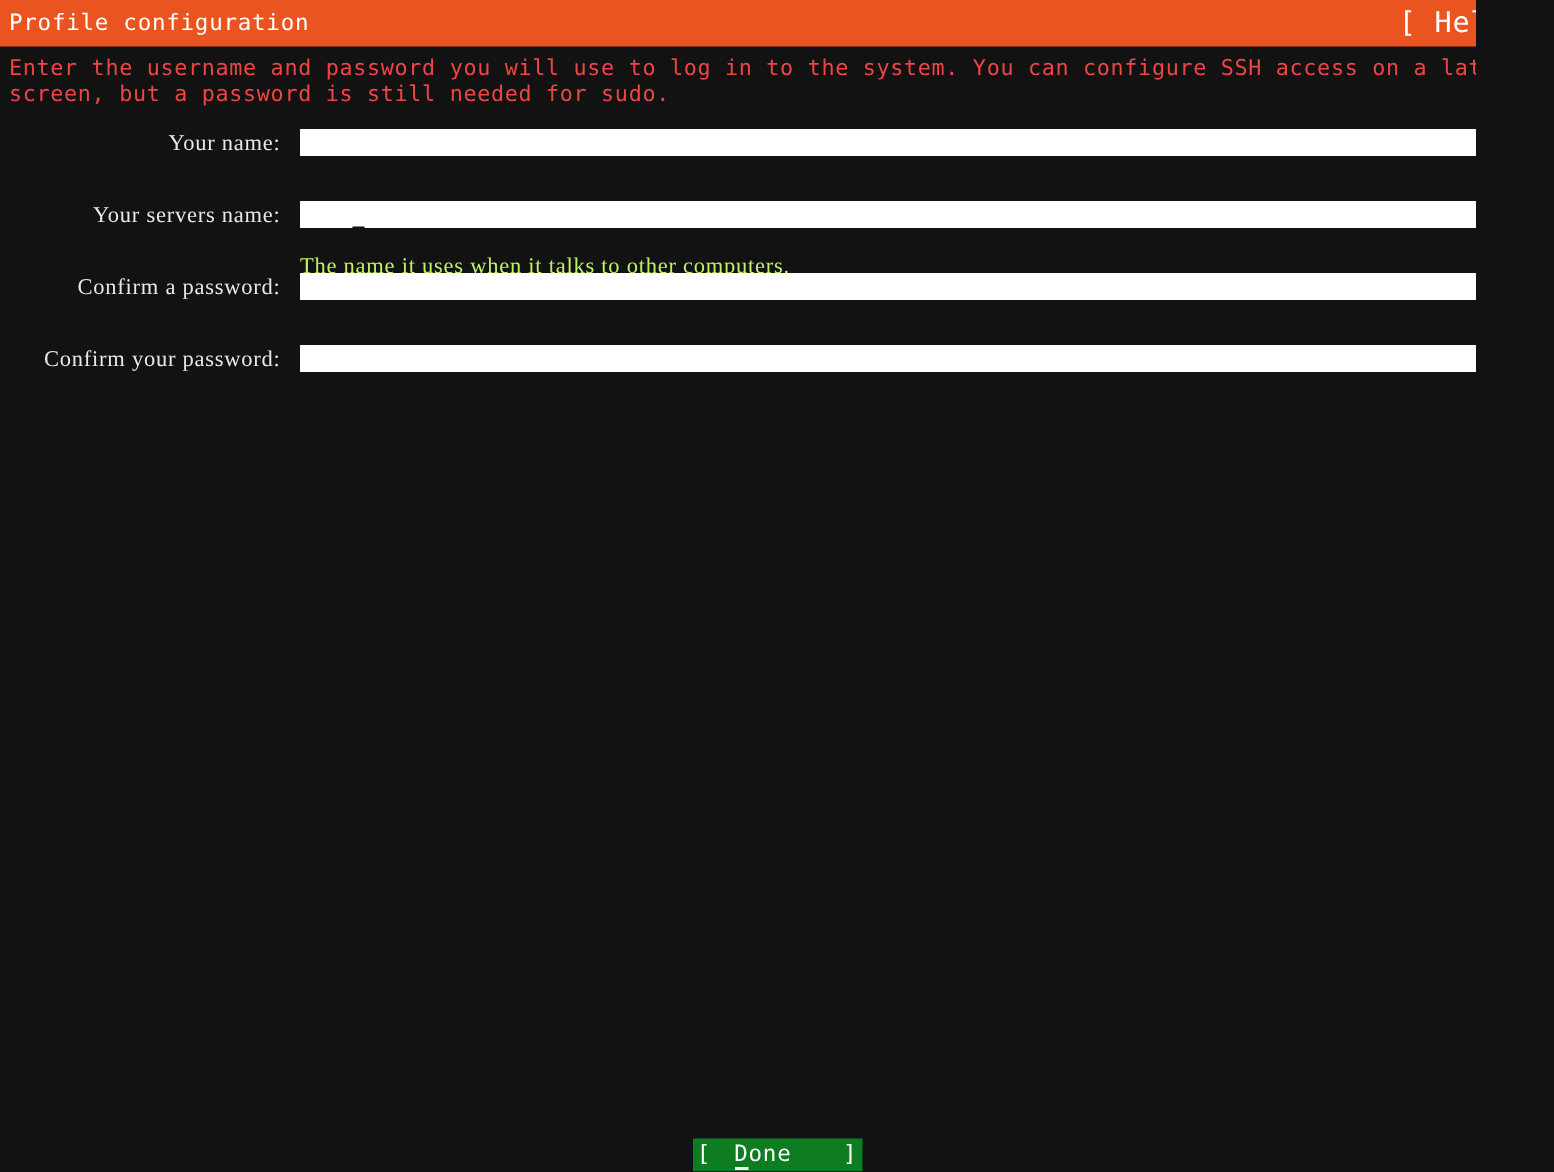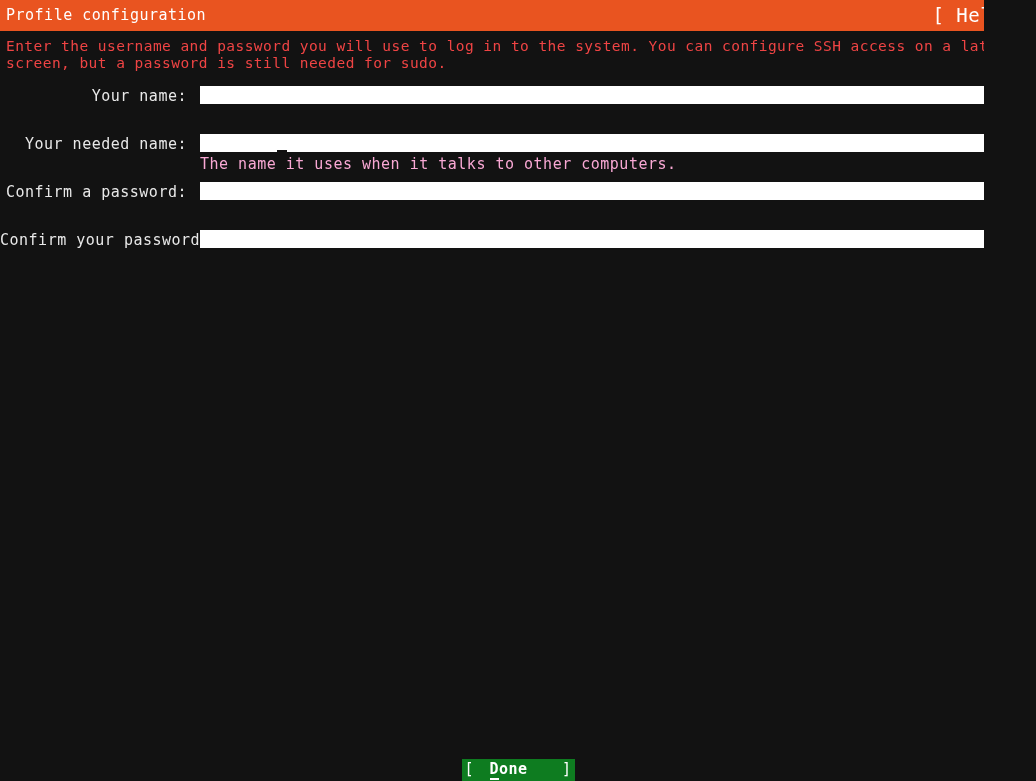--- a/index.html
+++ b/index.html
@@ -59,20 +59,21 @@
 
   
   .form {
     position: absolute;
     left: 0; top: 86px;
     width: 1036px;
   }
   .field-row {
     position: relative;
     height: 48px;
+    font-family: Liberation Serif, serif;
   }
   .field-label {
     position: absolute;
     left: 0;
     top: 2px;
     width: 187px;
     text-align: right;
     color: #e8e8e8;
     font-size: 15px;
     letter-spacing: 0.5px;
@@ -99,22 +100,22 @@
     vertical-align: top;
   }
   
   .field-input.cursor .txt::first-letter {
     background: #111111;
     color: #ffffff;
   }
   .field-help {
     position: absolute;
     left: 200px;
-    top: 22px;
-    color: #f9a8d4;
+    top: 36px;
+    color: #bef264;
     font-size: 15px;
     letter-spacing: 0.5px;
     white-space: pre;
   }
 
   
   .w-820 { width: 820px; }
   .w-821 { width: 821px; }
 
   
@@ -136,21 +137,20 @@
     width: 113px;
     cursor: pointer;
     position: relative;
   }
   .done-btn .bracket-l { position: absolute; left: 3px; top: 2px; }
   .done-btn .bracket-r { position: absolute; right: 3px; top: 2px; }
   .done-btn .label {
     position: absolute;
     left: 28px;
     top: 2px;
-    font-weight: bold;
   }
   .done-btn .label .cur {
     border-bottom: 2px solid #ffffff;
   }
 </style>
 </head>
 <body>
 
 <div id="screen">
 
@@ -164,21 +164,21 @@
   <div class="form">
 
     <div class="field-row">
       <span class="field-label">Your name:</span>
       <div class="field-input w-820">
         <span class="txt">David</span>
       </div>
     </div>
 
     <div class="field-row">
-      <span class="field-label">Your needed name:</span>
+      <span class="field-label">Your servers name:</span>
       <div class="field-input w-821 cursor">
         <span class="txt">ubuntu-server</span>
       </div>
       <span class="field-help">The name it uses when it talks to other computers.</span>
     </div>
 
 
     <div class="field-row">
       <span class="field-label">Confirm a password:</span>
       <div class="field-input w-820">

